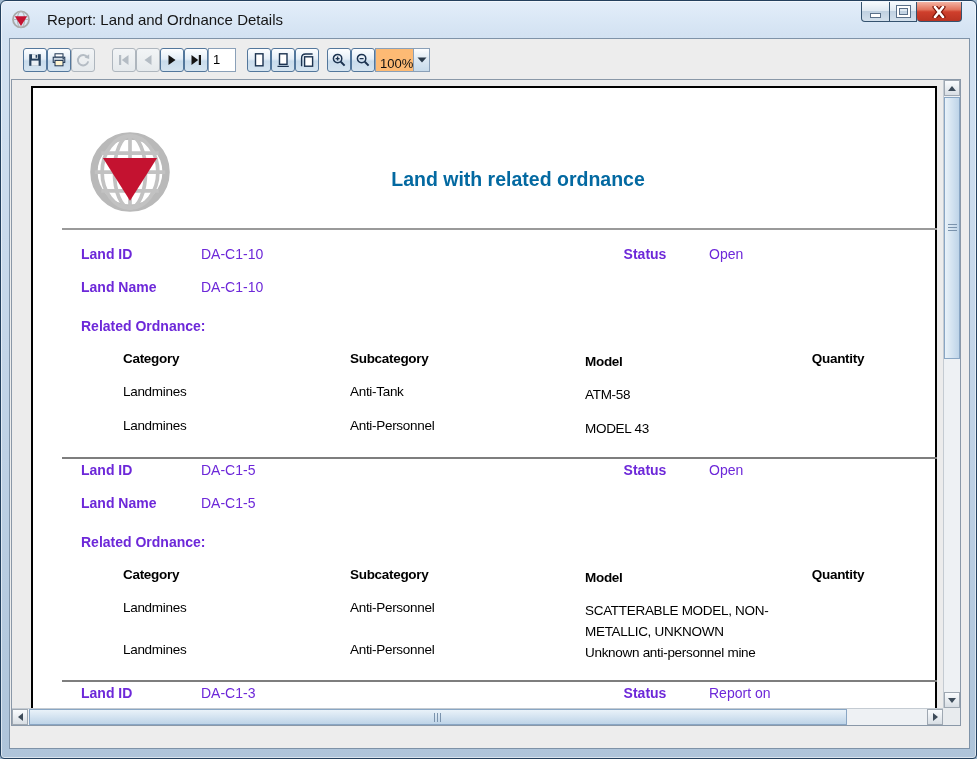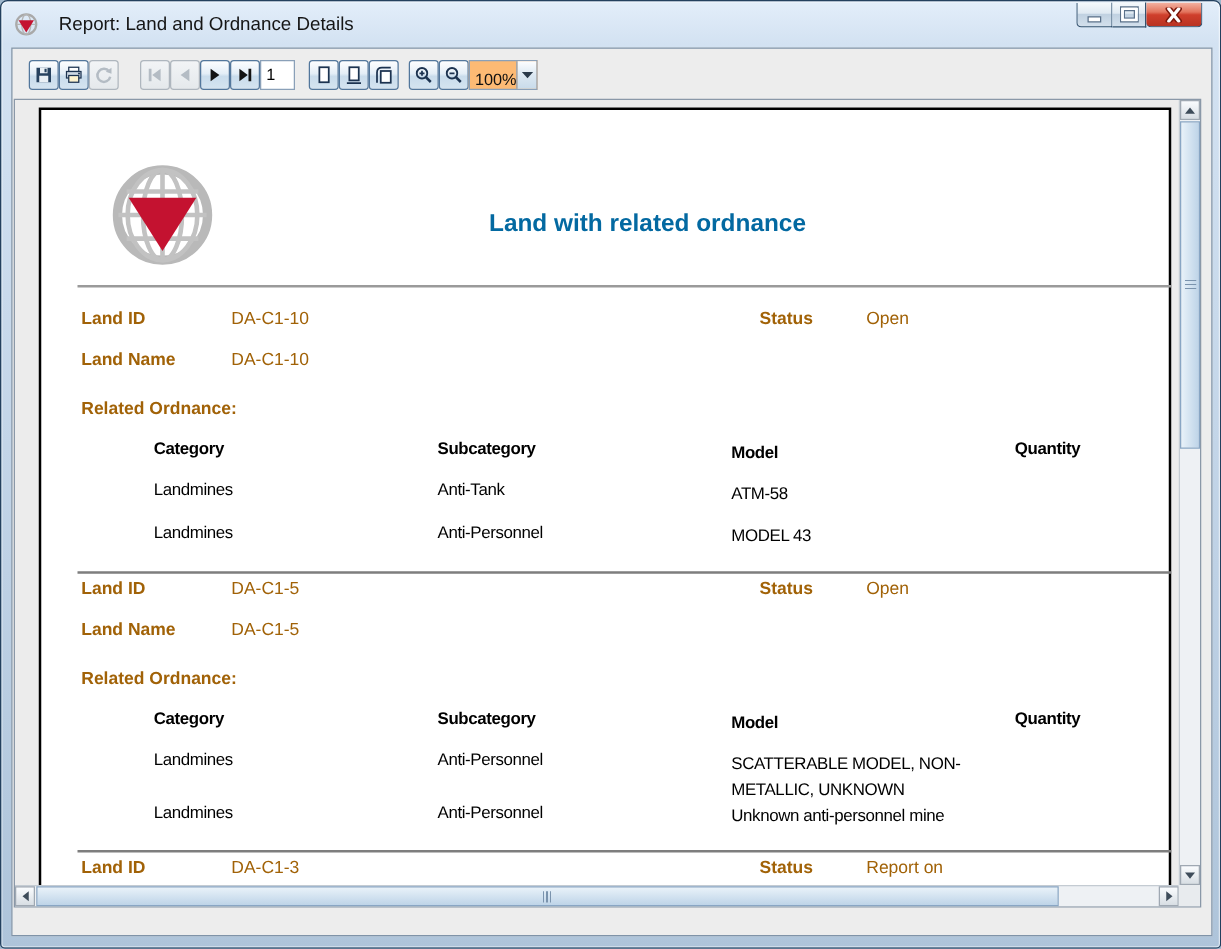--- a/index.html
+++ b/index.html
@@ -51,21 +51,21 @@
   .sb-corner{position:absolute;right:0;bottom:0;width:17px;height:17px;background:#e8ebee;}
   .tri{width:0;height:0;}
   
   .statusbar{position:absolute;left:0;top:688px;width:100%;text-align:center;font-size:11px;font-weight:normal;color:#111;margin-top:44px;}
   
   .page *{box-sizing:border-box;}
   .abs{position:absolute;}
   .rpt-title{position:absolute;left:180px;top:80px;width:610px;text-align:center;font-size:19.5px;font-weight:bold;color:#0369a1;}
   .hr-gray{position:absolute;left:29px;width:875px;height:2px;background:#9a9a9a;}
   .hr-sep{position:absolute;left:29px;width:875px;height:2px;background:#7e7e7e;}
-  .row{position:absolute;left:0;width:100%;height:20px;font-size:14px;color:#a16207;}
+  .row{position:absolute;left:16px;width:100%;height:20px;font-size:14px;color:#6d28d9;}
   .lbl{font-weight:bold;}
   .f-label{position:absolute;left:32px;}
   .f-value{position:absolute;left:152px;}
   .f-stlbl{position:absolute;left:560px;width:72px;text-align:center;font-weight:bold;}
   .f-stval{position:absolute;left:660px;}
   .t-row{position:absolute;left:0;width:100%;font-size:13.5px;letter-spacing:-0.3px;color:#000;}
   .t-cat{position:absolute;left:90px;} .t-sub{position:absolute;left:317px;}
   .t-model{position:absolute;left:552px;width:212px;line-height:21px;}
   .t-qty{position:absolute;left:730px;width:150px;text-align:center;}
   .t-head{font-weight:bold;}

